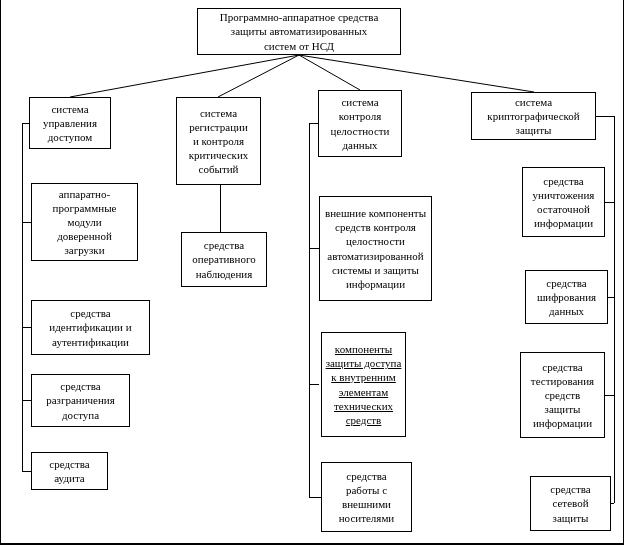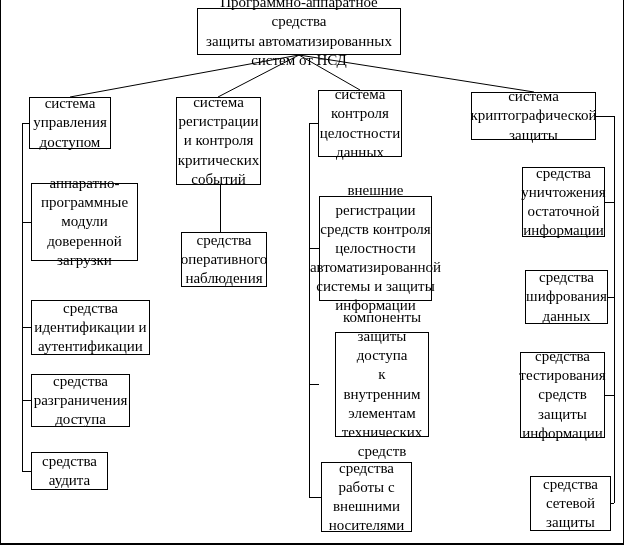--- a/index.html
+++ b/index.html
@@ -24,21 +24,21 @@
   .node {
     position: absolute;
     z-index: 1;
     box-sizing: border-box;
     border: 1px solid #000;
     background: #fff;
     display: flex;
     align-items: center;
     justify-content: center;
     text-align: center;
-    font-size: 15px;
+    font-size: 11px;
     line-height: 1.28;
     color: #000;
     white-space: pre-line;
     padding: 1px 2px;
   }
 </style>
 </head>
 <body>
 
 <div id="canvas">
@@ -102,27 +102,27 @@
 критических
 событий</div>
   <div class="node" style="left:180px; top:232px; width:86px; height:55px;">средства
 оперативного
 наблюдения</div>
 
   <div class="node" style="left:317px; top:90px; width:84px; height:67px;">система
 контроля
 целостности
 данных</div>
-  <div class="node" style="left:318px; top:196px; width:113px; height:105px;">внешние регистрации
+  <div class="node" style="left:318px; top:196px; width:113px; height:105px;">внешние компоненты
 средств контроля
 целостности
 автоматизированной
 системы и защиты
 информации</div>
-  <div class="node" style="left:334px; top:332px; width:94px; height:105px;">компоненты
+  <div class="node" style="left:320px; top:332px; width:85px; height:105px;text-decoration:underline;">компоненты
 защиты доступа
 к внутренним
 элементам
 технических
 средств</div>
   <div class="node" style="left:320px; top:462px; width:91px; height:70px;">средства
 работы с
 внешними
 носителями</div>
 

